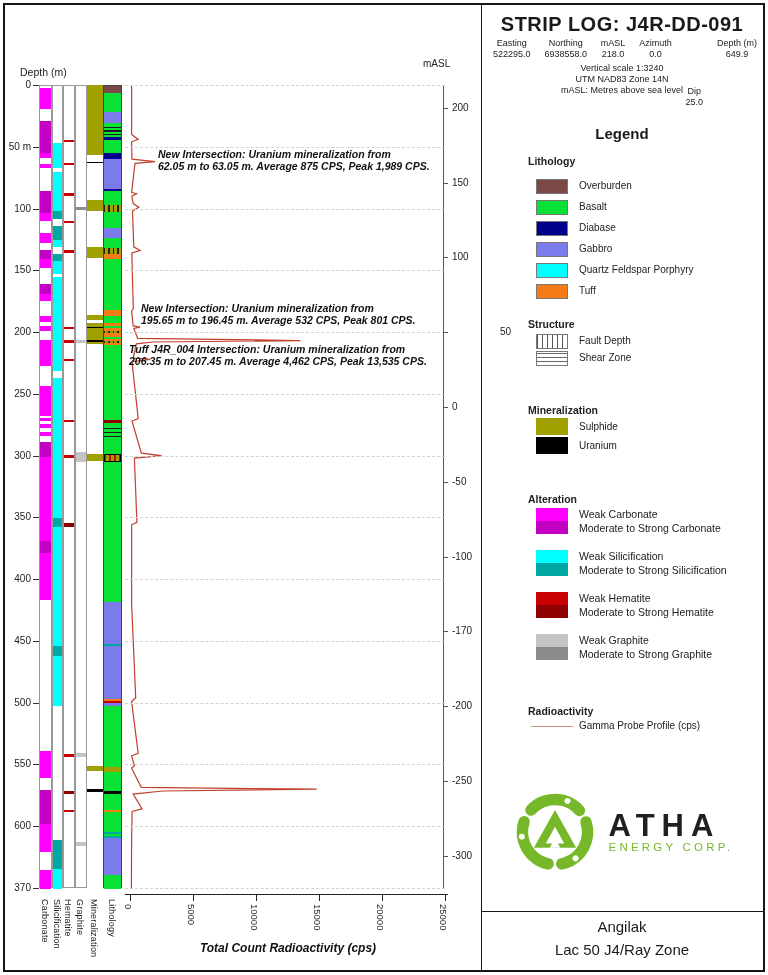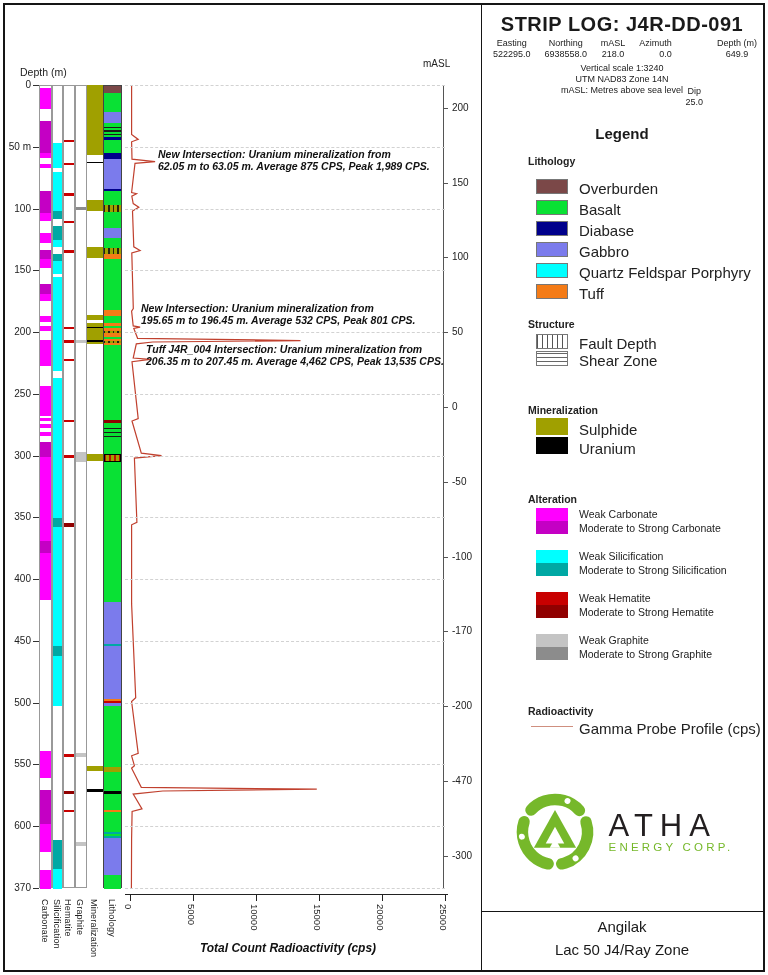--- a/index.html
+++ b/index.html
@@ -33,31 +33,31 @@
   
   .panel{position:absolute;left:481px;top:5px;width:282px;height:964px;}
   .p-title{position:absolute;top:8px;left:0;width:100%;text-align:center;font-size:20px;font-weight:bold;letter-spacing:.5px;}
   .fields{position:absolute;top:33px;left:12px;right:6px;display:flex;justify-content:space-between;}
   .fcell{text-align:center;font-size:9px;line-height:10.5px;color:#222;}
   .notes{position:absolute;top:58px;left:0;width:100%;text-align:center;font-size:9px;line-height:11px;color:#222;}
   .l-title{position:absolute;top:120px;left:0;width:100%;text-align:center;font-size:15px;font-weight:bold;}
   .sec-title{position:absolute;left:47px;font-size:10.5px;font-weight:bold;color:#222;}
   .litem{position:absolute;left:55px;height:15px;}
   .sw{position:absolute;left:0;top:0;width:32px;height:15px;border:1px solid #777;box-sizing:border-box;}
-  .sw-label{position:absolute;left:43px;top:1px;font-size:15px;white-space:nowrap;color:#222;}
+  .sw-label{position:absolute;left:43px;top:1px;font-size:10px;white-space:nowrap;color:#222;}
   .sw-fault{background-image:repeating-linear-gradient(90deg,#555 0 1px,transparent 1px 5px);}
   .sw-shear{background-image:repeating-linear-gradient(0deg,transparent 0 3px,#666 3px 4px),
             repeating-linear-gradient(90deg,transparent 0 5px,rgba(255,255,255,.95) 5px 7px);}
   .alt-item{position:absolute;left:55px;height:27px;}
   .alt-sw{position:absolute;left:0;width:32px;height:13px;}
   .alt-l1{position:absolute;left:43px;top:0;font-size:10.5px;white-space:nowrap;color:#222;}
   .alt-l2{position:absolute;left:43px;top:14px;font-size:10.5px;white-space:nowrap;color:#222;}
   .gamma-sample{position:absolute;left:50px;width:42px;height:0;border-top:1.5px solid #cf8f7f;}
   .logo-row{position:absolute;top:783px;left:0;width:100%;display:flex;justify-content:center;align-items:center;gap:10px;}
-  .logo-text .brand{font-size:31px;font-weight:normal;letter-spacing:7px;color:#231f20;line-height:30px;}
+  .logo-text .brand{font-size:31px;font-weight:bold;letter-spacing:7px;color:#231f20;line-height:30px;}
   .logo-text .sub{font-size:11.5px;letter-spacing:3.2px;color:#76b82a;}
   .p-hr{position:absolute;top:906px;left:0;width:100%;border-top:1.5px solid #151515;}
   .tb1{position:absolute;top:913px;left:0;width:100%;text-align:center;font-size:15px;}
   .tb2{position:absolute;top:936px;left:0;width:100%;text-align:center;font-size:15px;}
 </style>
 </head>
 <body>
 
 <div class="page">
 
@@ -112,33 +112,33 @@
       <div class="gl" style="left: 125px; top: 888px; width: 320px;"></div>
       <div class="dtick" style="left: 33px; top: 888px;"></div>
       <div class="dlabel" style="top: 882px;">370</div>
       <div class="mtick" style="left: 443px; top: 107.9px;"></div>
       <div class="mlabel" style="top: 101.9px;">200</div>
       <div class="mtick" style="left: 443px; top: 182.686px;"></div>
       <div class="mlabel" style="top: 176.686px;">150</div>
       <div class="mtick" style="left: 443px; top: 257.473px;"></div>
       <div class="mlabel" style="top: 251.473px;">100</div>
       <div class="mtick" style="left: 443px; top: 332.26px;"></div>
-      <div class="mlabel" style="top: 326.26px;">50</div>
+      <div class="mlabel" style="top: 326.26px; margin-left: 48px;">50</div>
       <div class="mtick" style="left: 443px; top: 407.046px;"></div>
       <div class="mlabel" style="top: 401.046px;">0</div>
       <div class="mtick" style="left: 443px; top: 481.832px;"></div>
       <div class="mlabel" style="top: 475.832px;">-50</div>
       <div class="mtick" style="left: 443px; top: 556.619px;"></div>
       <div class="mlabel" style="top: 550.619px;">-100</div>
       <div class="mtick" style="left: 443px; top: 631.405px;"></div>
       <div class="mlabel" style="top: 625.405px;">-170</div>
       <div class="mtick" style="left: 443px; top: 706.192px;"></div>
       <div class="mlabel" style="top: 700.192px;">-200</div>
       <div class="mtick" style="left: 443px; top: 780.978px;"></div>
-      <div class="mlabel" style="top: 774.978px;">-470</div>
+      <div class="mlabel" style="top: 774.978px;">-250</div>
       <div class="mtick" style="left: 443px; top: 855.765px;"></div>
       <div class="mlabel" style="top: 849.765px;">-300</div>
       <div class="xtick" style="left: 130px;"></div>
       <div class="xlabel" style="left: 123px;">0</div>
       <div class="xtick" style="left: 193px;"></div>
       <div class="xlabel" style="left: 186px;">5000</div>
       <div class="xtick" style="left: 256px;"></div>
       <div class="xlabel" style="left: 249px;">10000</div>
       <div class="xtick" style="left: 319px;"></div>
       <div class="xlabel" style="left: 312px;">15000</div>
@@ -299,42 +299,42 @@
       </div>
       <div class="flabel" style="left: 106.5px;">Lithology</div>
       <div class="ann" style="left: 158px; top: 149px;">
         <div>New Intersection: Uranium mineralization from</div>
         <div>62.05 m to 63.05 m. Average 875 CPS, Peak 1,989 CPS.</div>
       </div>
       <div class="ann" style="left: 141px; top: 303px;">
         <div>New Intersection: Uranium mineralization from</div>
         <div>195.65 m to 196.45 m. Average 532 CPS, Peak 801 CPS.</div>
       </div>
-      <div class="ann" style="left: 146px; top: 344px;">
+      <div class="ann" style="left: 129px; top: 344px;">
         <div>Tuff J4R_004 Intersection: Uranium mineralization from</div>
         <div>206.35 m to 207.45 m. Average 4,462 CPS, Peak 13,535 CPS.</div>
       </div>
     </div>
 
   <div class="panel">
     <div class="p-title">STRIP LOG: J4R-DD-091</div>
     <div class="fields" id="fields">
         <div class="fcell" style="position: relative;">
           <div>Easting</div>
           <div>522295.0</div>
         </div>
         <div class="fcell" style="position: relative;">
           <div>Northing</div>
           <div>6938558.0</div>
         </div>
         <div class="fcell" style="position: relative;">
           <div>mASL</div>
           <div>218.0</div>
         </div>
-        <div class="fcell" style="position: relative; text-align: right;">
+        <div class="fcell" style="position: relative;">
           <div>Azimuth</div>
           <div>0.0</div>
         </div>
         <div class="fcell" style="position: relative; margin-top: 48px;">
           <div>Dip</div>
           <div>25.0</div>
         </div>
         <div class="fcell" style="position: relative;">
           <div>Depth (m)</div>
           <div>649.9</div>

